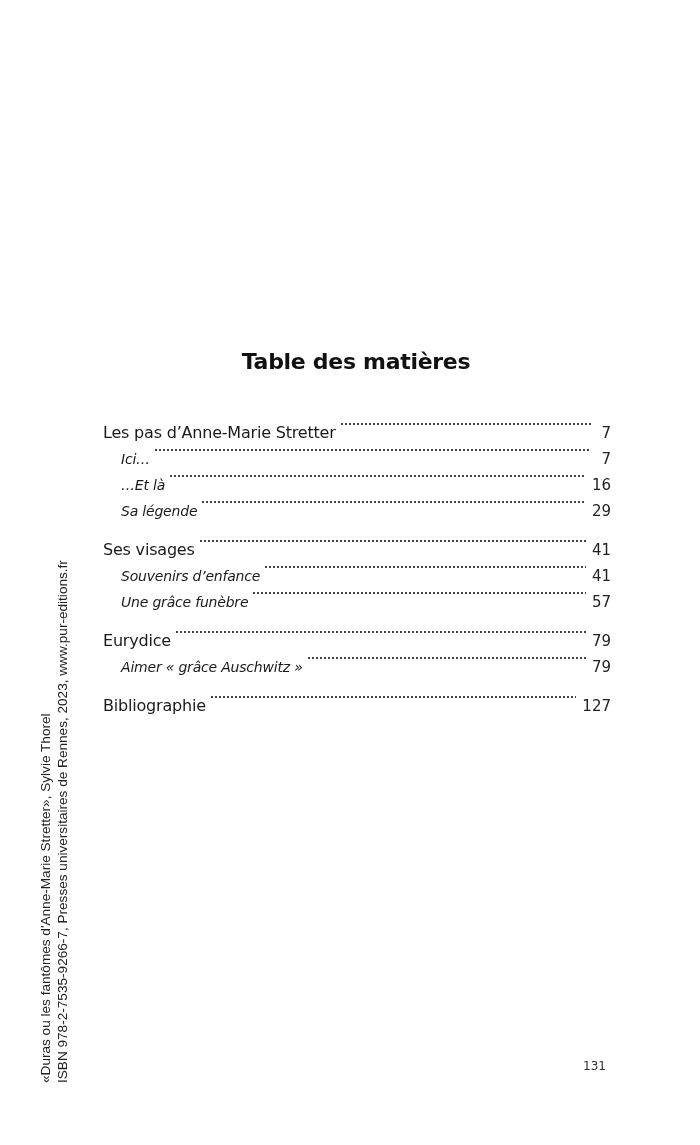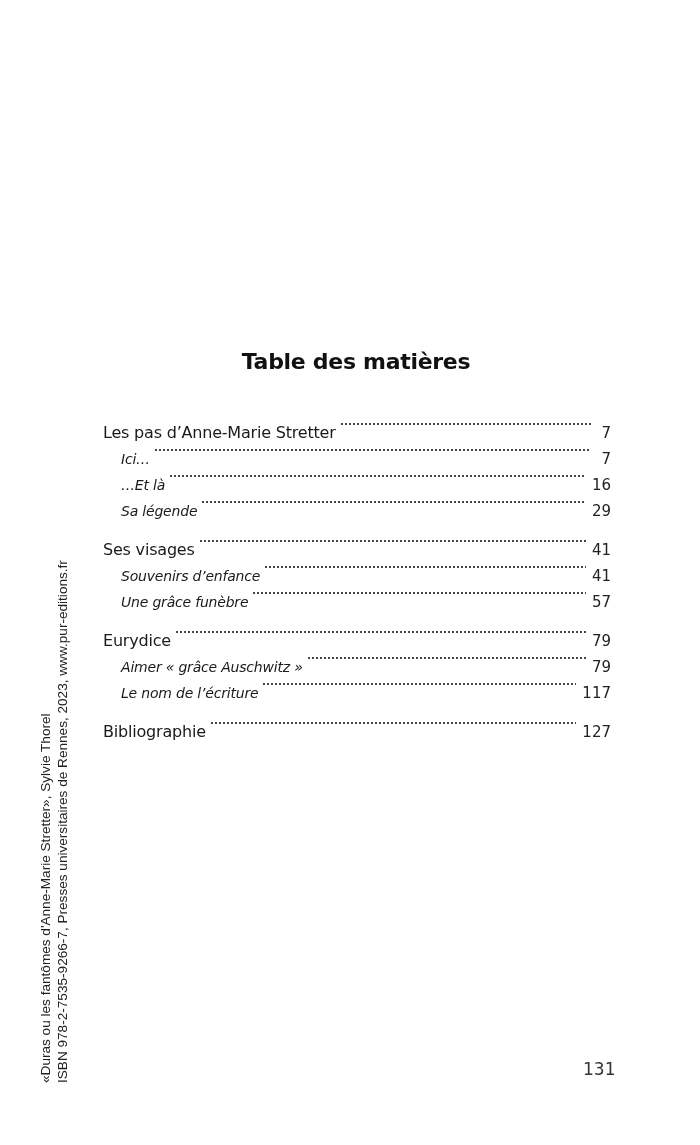--- a/index.html
+++ b/index.html
@@ -89,21 +89,21 @@
       font-family: "Liberation Sans", sans-serif;
       font-size: 13.6px;
       line-height: 17px;
       color: #222;
       white-space: nowrap;
     }
     .page-number {
       position: absolute;
       left: 583px;
       top: 1059px;
-      font-size: 17px;
+      font-size: 12px;
       color: #333;
       font-family: "DejaVu Sans", sans-serif;
     }
   </style>
 </head>
 <body>
 
 <div class="page-title">Table des matières</div>
 
 <div class="toc">
@@ -153,25 +153,20 @@
     <div class="toc-row chapter">
       <span class="label">Eurydice</span>
       <span class="leader"></span>
       <span class="page">79</span>
     </div>
     <div class="toc-row sub">
       <span class="label">Aimer « grâce Auschwitz »</span>
       <span class="leader"></span>
       <span class="page">79</span>
     </div>
-    <div class="toc-row sub">
-      <span class="label">Le nom de l’écriture</span>
-      <span class="leader"></span>
-      <span class="page">117</span>
-    </div>
   </div>
 
   <div class="toc-section">
     <div class="toc-row chapter">
       <span class="label">Bibliographie</span>
       <span class="leader"></span>
       <span class="page">127</span>
     </div>
   </div>
 

